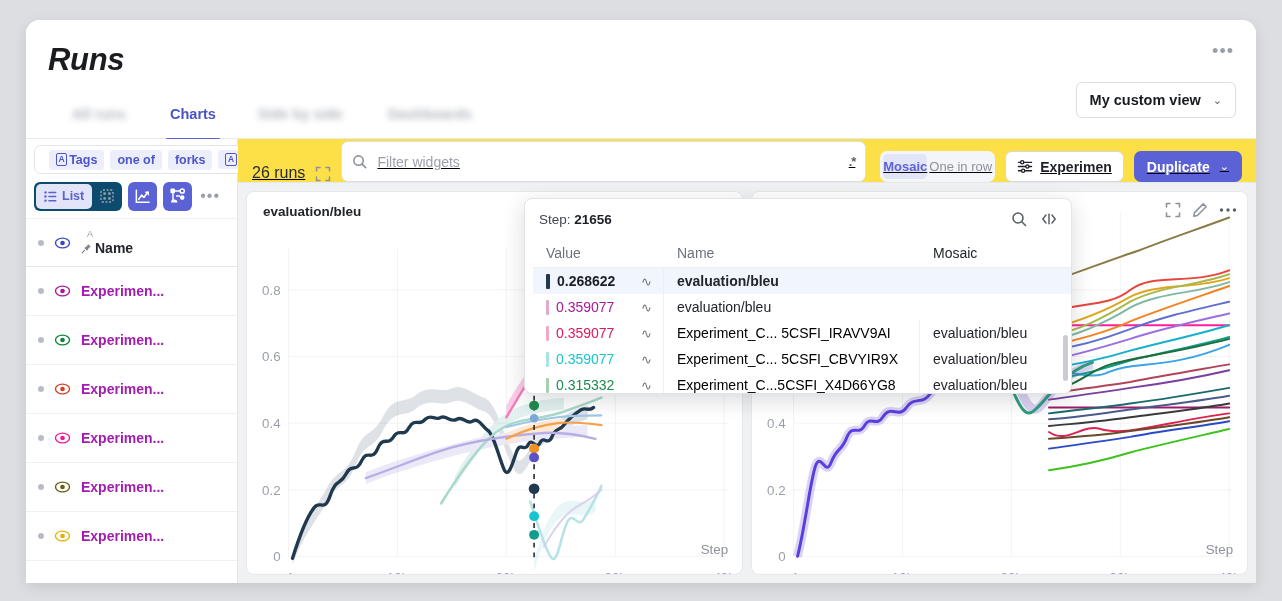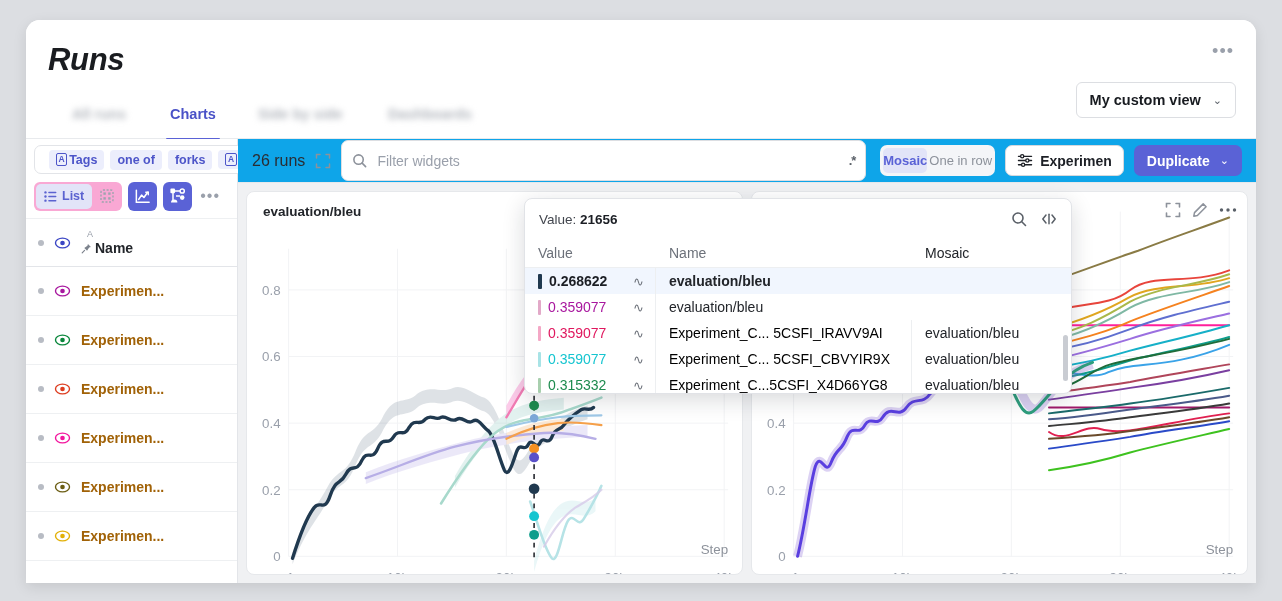--- a/index.html
+++ b/index.html
@@ -81,52 +81,53 @@
     display:flex; align-items:center; gap:2px; cursor:pointer;
   }
   .chip .abox {
     display:inline-block; border:1.3px solid #4d55c9; border-radius:2px;
     font-size:8.5px; line-height:9px; padding:1px 1.5px; font-weight:bold;
   }
   #view-toolbar {
     position:absolute; left:8px; top:42px; right:4px; height:30px;
     display:flex; align-items:center; gap:6px;
   }
-  .seg-group { display:flex; align-items:center; background:#f9a8d4; border-radius:6px; padding:2px; gap:2px;}
+  .seg-group { display:flex; align-items:center; background:#0c4a6e; border-radius:6px; padding:2px; gap:2px;}
   .seg {
     height:25px; padding:0 8px; border-radius:5px; display:flex; align-items:center; gap:5px;
     font-size:12.5px; font-weight:bold; color:#5b62d0; cursor:pointer;
   }
   .seg.on { background:#e2e4f8; }
   .seg.off { color:#9fa4ae; padding:0 6px; }
   .icon-btn-sq {
     width:29px; height:29px; border-radius:6px; background:#5a62d6;
     display:flex; align-items:center; justify-content:center; cursor:pointer;
   }
   #toolbar-more { color:#9aa0ab; font-size:16px; letter-spacing:1px; line-height:10px; cursor:pointer; padding:0 2px;}
 
   #run-table { position:absolute; left:0; top:79px; right:0; bottom:0; overflow:hidden; }
   .run-row {
     position:relative; height:49px; border-bottom:1px solid #eef0f2;
     display:flex; align-items:center; padding-left:12px; gap:10px;
   }
   .run-row.header { border-top:1px solid #eef0f2; border-bottom:1px solid #e3e5e9; }
   .dot-grey { width:6px; height:6px; border-radius:50%; background:#b8bcc4; flex:none; }
   .eye { width:17px; height:12px; flex:none; }
-  .run-name { font-size:14px; font-weight:bold; color:#a16207; white-space:nowrap; }
+  .run-name { font-size:14px; font-weight:bold; color:#a21caf; white-space:nowrap; }
   .hdr-stack { display:flex; flex-direction:column; line-height:1; }
   .hdr-stack .sup { font-size:9px; color:#9aa0ab; margin-left:6px; margin-bottom:2px; }
   .hdr-stack .nm { display:flex; align-items:center; gap:3px; font-size:14px; font-weight:bold; color:#22252a; }
 
   
   #panel { position:absolute; left:212px; top:0; right:0; bottom:0; background:#f0f1f3; }
   #panel-toolbar {
-    position:absolute; left:0; top:0; right:0; height:44px; background:#0ea5e9;
-    display:flex; align-items:center; gap:10px; padding:0 14px;
+    position:absolute; left:0; top:0; right:0; height:44px; background:#fde047;
+    display:flex; align-items:flex-end; gap:10px; padding:0 14px;
     border-bottom:1px solid #e6e8eb;
+    text-decoration:underline;
   }
   #runs-count { font-size:16px; color:#2a2d33; white-space:nowrap; }
   .expand-ic { width:16px; height:16px; flex:none; cursor:pointer;}
   #filter-widgets {
     flex:1; height:41px; border:1px solid #dcdee2; border-radius:7px; background:#fff;
     display:flex; align-items:center; padding:0 10px; gap:8px; max-width:525px;
   }
   #filter-widgets input {
     border:none; outline:none; flex:1; font-size:14px; color:#2a2d33;
     font-family:"Liberation Sans", sans-serif; background:transparent;
@@ -162,21 +163,21 @@
   #tooltip {
     position:absolute; left:498px; top:178px; width:548px; height:196px;
     background:#fff; border:1px solid #e1e3e7; border-radius:8px;
     box-shadow:0 6px 22px rgba(20,24,40,.16); overflow:hidden; z-index:40;
   }
   #tt-head { height:40px; display:flex; align-items:center; padding:0 14px; }
   #tt-step { font-size:13.5px; color:#42464e; }
   #tt-step b { color:#1b1e24; }
   #tt-head-actions { margin-left:auto; display:flex; align-items:center; gap:14px; }
   #tt-table { position:relative; }
-  .tt-row { display:flex; height:26px; align-items:center; font-size:14px; }
+  .tt-row { display:flex; height:26px; align-items:center; font-size:14px;margin-left:8px; }
   .tt-row.hdr { height:29px; color:#6c717a; font-size:14px; border-bottom:1px solid #edeff1;}
   .tt-row.sel { background:#f1f6fe; }
   .c-val { width:131px; display:flex; align-items:center; gap:7px; padding-left:13px; border-right:1px solid #edeff1; height:100%;}
   .c-name { width:256px; display:flex; align-items:center; gap:6px; padding-left:13px; border-right:1px solid #edeff1; height:100%; overflow:hidden; white-space:nowrap;}
   .c-met  { flex:1; padding-left:13px; display:flex; align-items:center; height:100%; color:#22252a;}
   .tt-row.hdr .c-val, .tt-row.hdr .c-name, .tt-row.hdr .c-met { border-right:none; }
   .swatch { width:3px; height:15px; border-radius:1px; flex:none; }
   .valtxt { font-size:14px; }
   .wave { color:#6c717a; font-size:13px; margin-left:auto; margin-right:11px; }
   .nmtxt { overflow:hidden; text-overflow:ellipsis; }
@@ -563,21 +564,21 @@
           </svg>
         </div>
 
       </div>
     </div>
   </div>
 
   <div id="tooltip">
     <div id="tt-head">
       <span id="tt-step">
-        <span>Value:</span>
+        <span>Step:</span>
         <b>21656</b>
       </span>
       <span id="tt-head-actions">
         <svg width="16" height="16" viewBox="0 0 16 16">
           <circle cx="7" cy="7" r="5" fill="none" stroke="#5a6068" stroke-width="1.6"></circle>
           <line x1="10.8" y1="10.8" x2="14.5" y2="14.5" stroke="#5a6068" stroke-width="1.6" stroke-linecap="round"></line>
         </svg>
         <svg width="16" height="14" viewBox="0 0 16 14">
           <g fill="none" stroke="#5a6068" stroke-width="1.5" stroke-linecap="round" stroke-linejoin="round">
             <path d="M5 3 L1.8 7 L5 11"></path>

